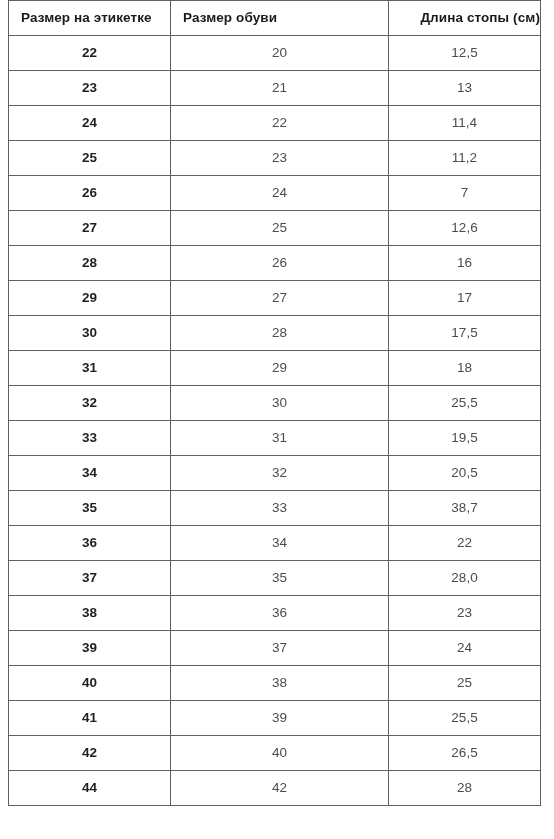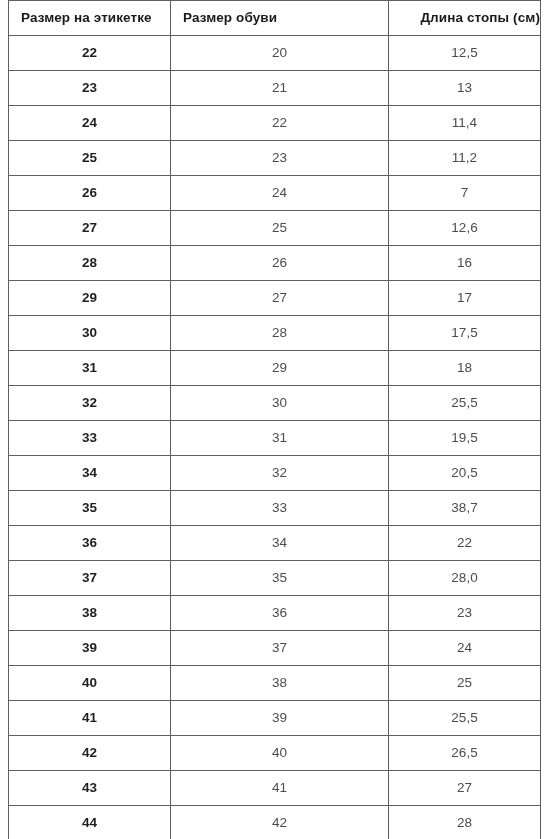--- a/index.html
+++ b/index.html
@@ -181,24 +181,19 @@
           <td class="col-label">41</td>
           <td>39</td>
           <td>25,5</td>
         </tr>
         <tr>
           <td class="col-label">42</td>
           <td>40</td>
           <td>26,5</td>
         </tr>
         <tr>
-          <td class="col-label">43</td>
-          <td>41</td>
-          <td>27</td>
-        </tr>
-        <tr>
           <td class="col-label">44</td>
           <td>42</td>
           <td>28</td>
         </tr>
       </tbody>
   </table>
 </div>
 
 </body></html>

